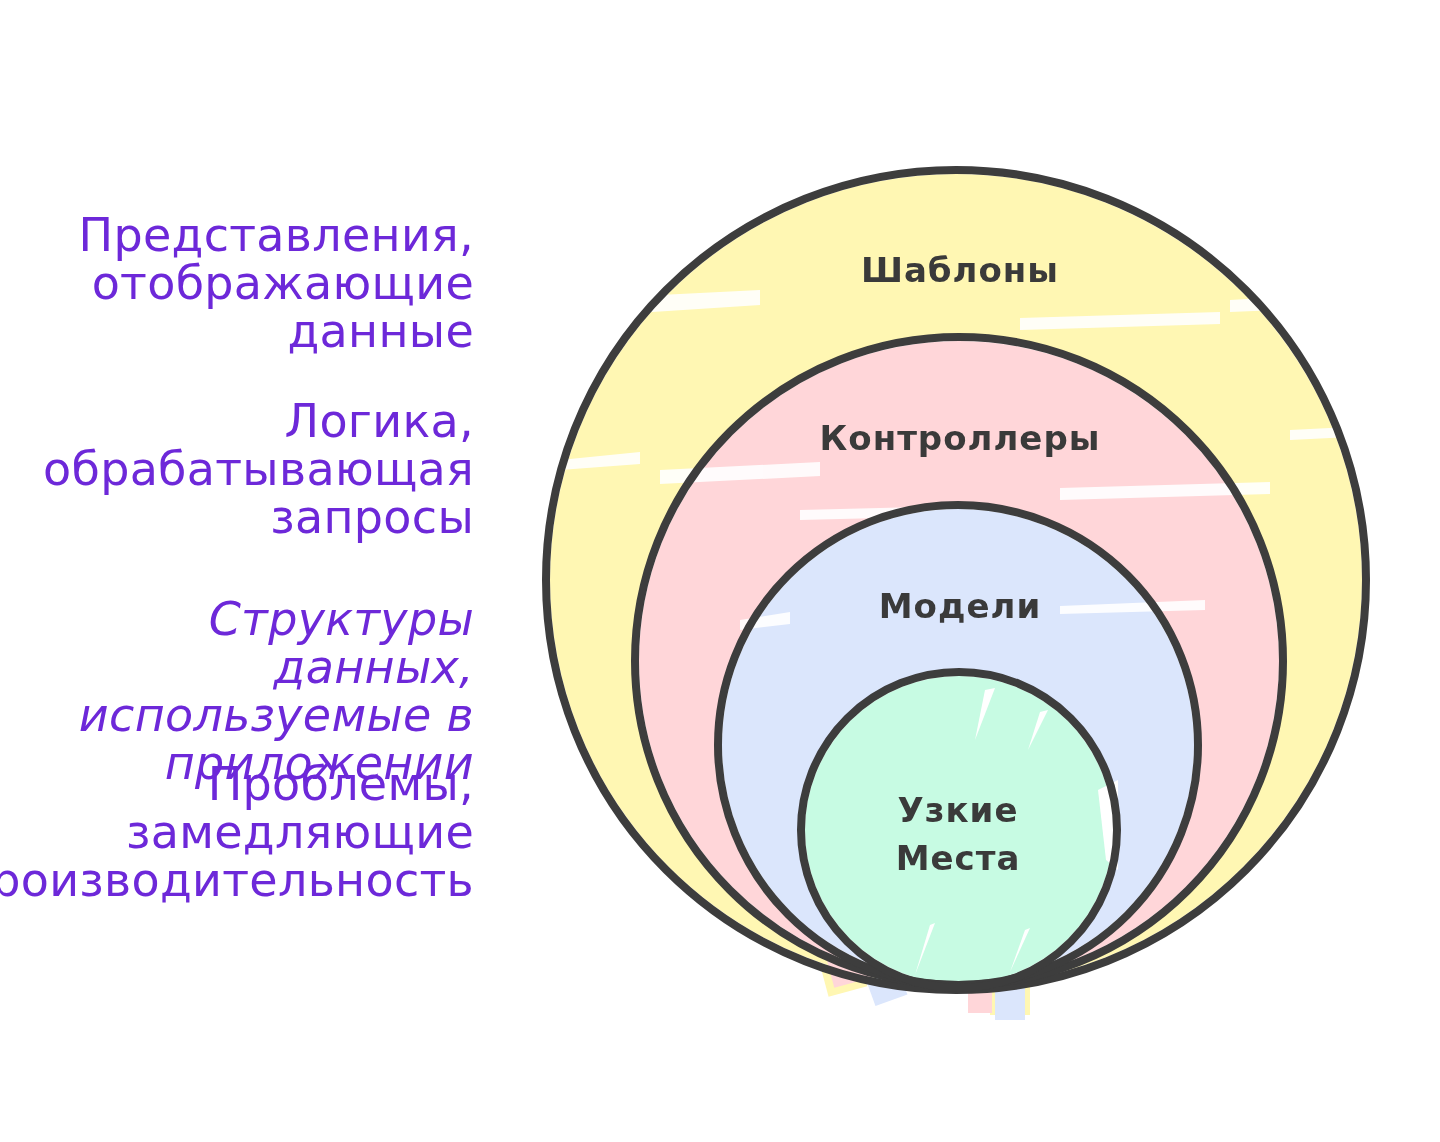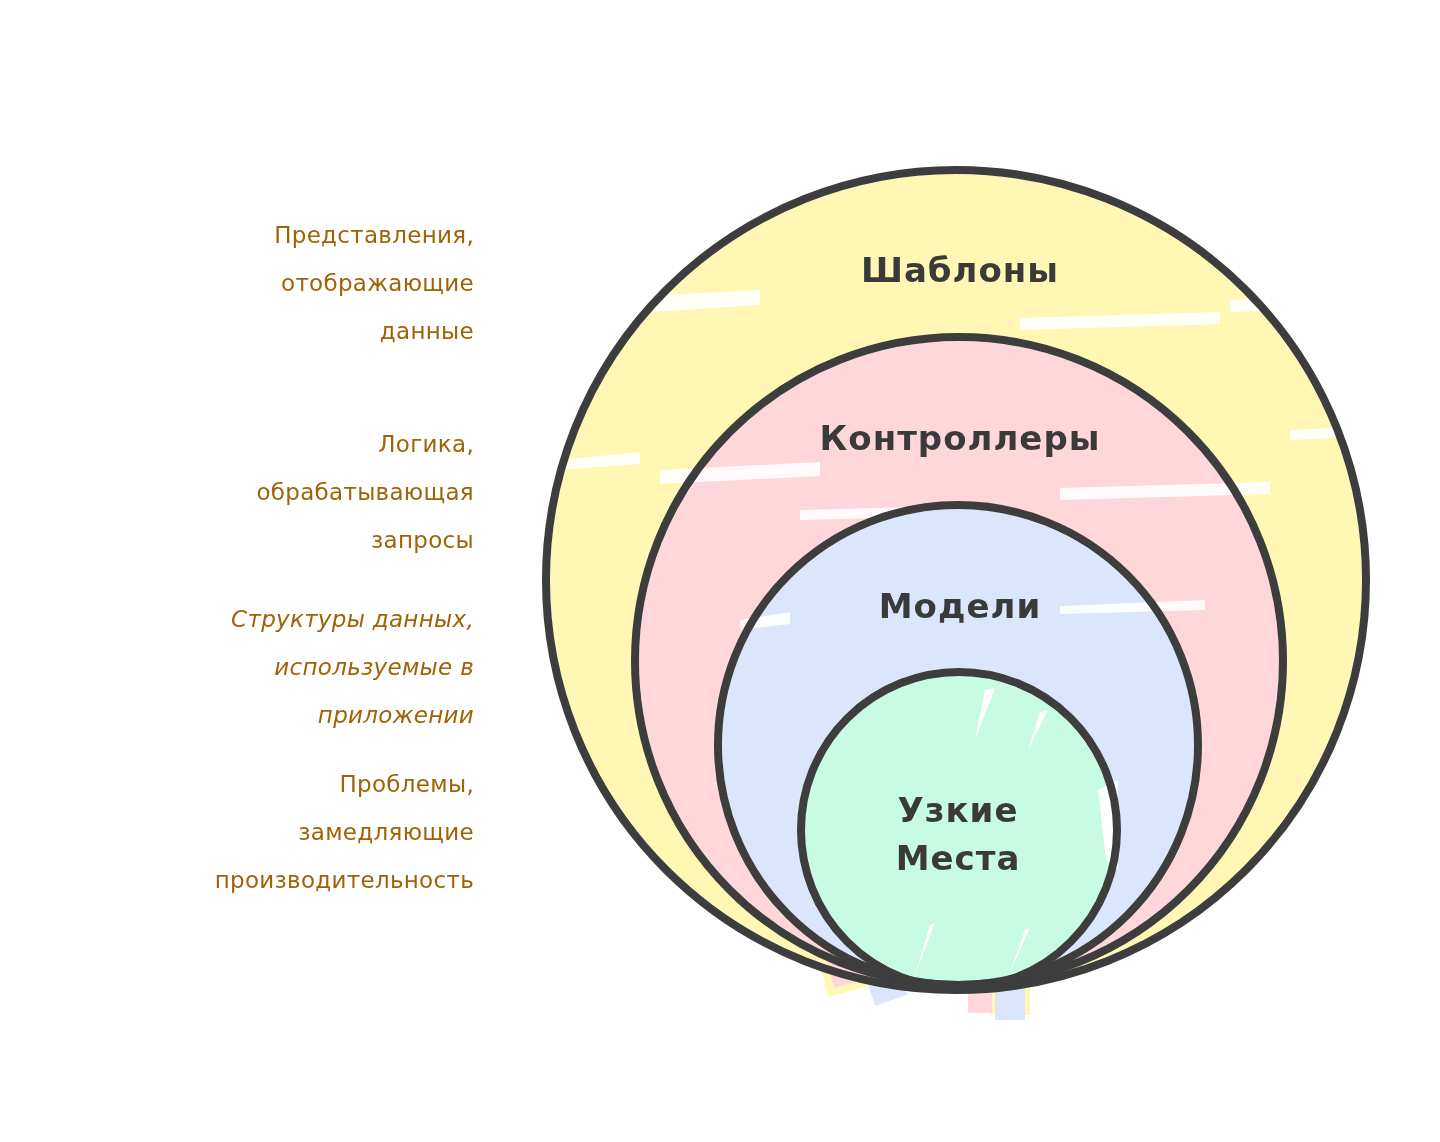--- a/index.html
+++ b/index.html
@@ -12,23 +12,23 @@
       height: 1142px;
       position: relative;
       overflow: hidden;
       font-family: "DejaVu Sans", sans-serif;
       color: #3d3d3d;
     }
     .desc {
       position: absolute;
       right: 966px;
       text-align: right;
-      font-size: 23px;
+      font-size: 46px;
       line-height: 48px;
-      color: #a16207;
+      color: #6d28d9;
       letter-spacing: 0.3px;
       white-space: pre-line;
     }
     #diagram {
       position: absolute;
       left: 0;
       top: 0;
     }
     .layer-label {
       font-family: "DejaVu Sans", sans-serif;
@@ -37,21 +37,21 @@
       fill: #3a3a3a;
       letter-spacing: 1px;
     }
   </style>
 </head>
 <body>
 
 <div class="desc" style="top:211px;">Представления,
 отображающие
 данные</div>
-<div class="desc" style="top:420px;">Логика,
+<div class="desc" style="top:397px;">Логика,
 обрабатывающая
 запросы</div>
 <div class="desc" style="top:595px;font-style:italic;">Структуры данных,
 используемые в
 приложении</div>
 <div class="desc" style="top:760px;">Проблемы,
 замедляющие
 производительность</div>
 
 <svg id="diagram" width="1440" height="1142" viewBox="0 0 1440 1142" xmlns="http://www.w3.org/2000/svg">

